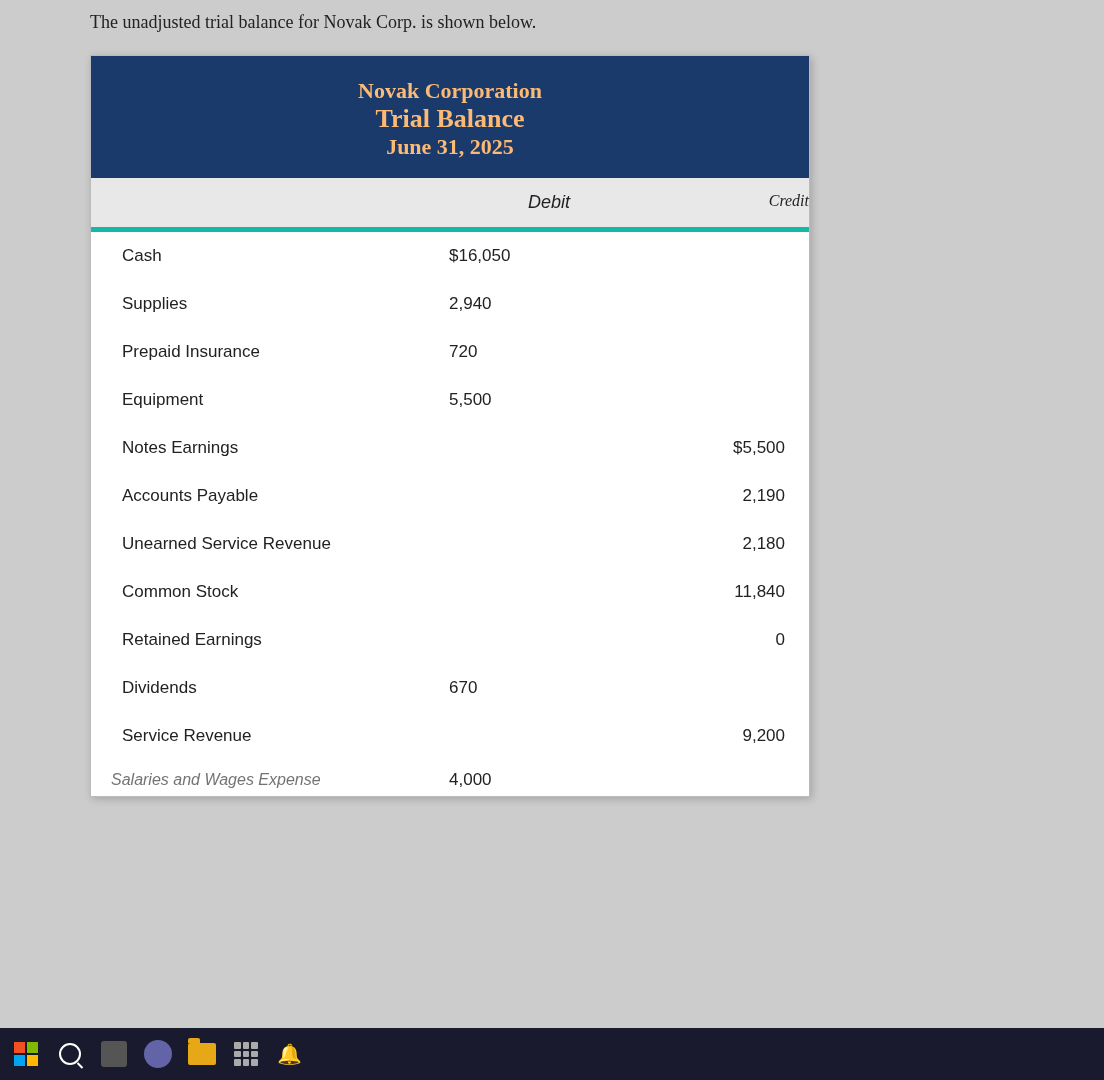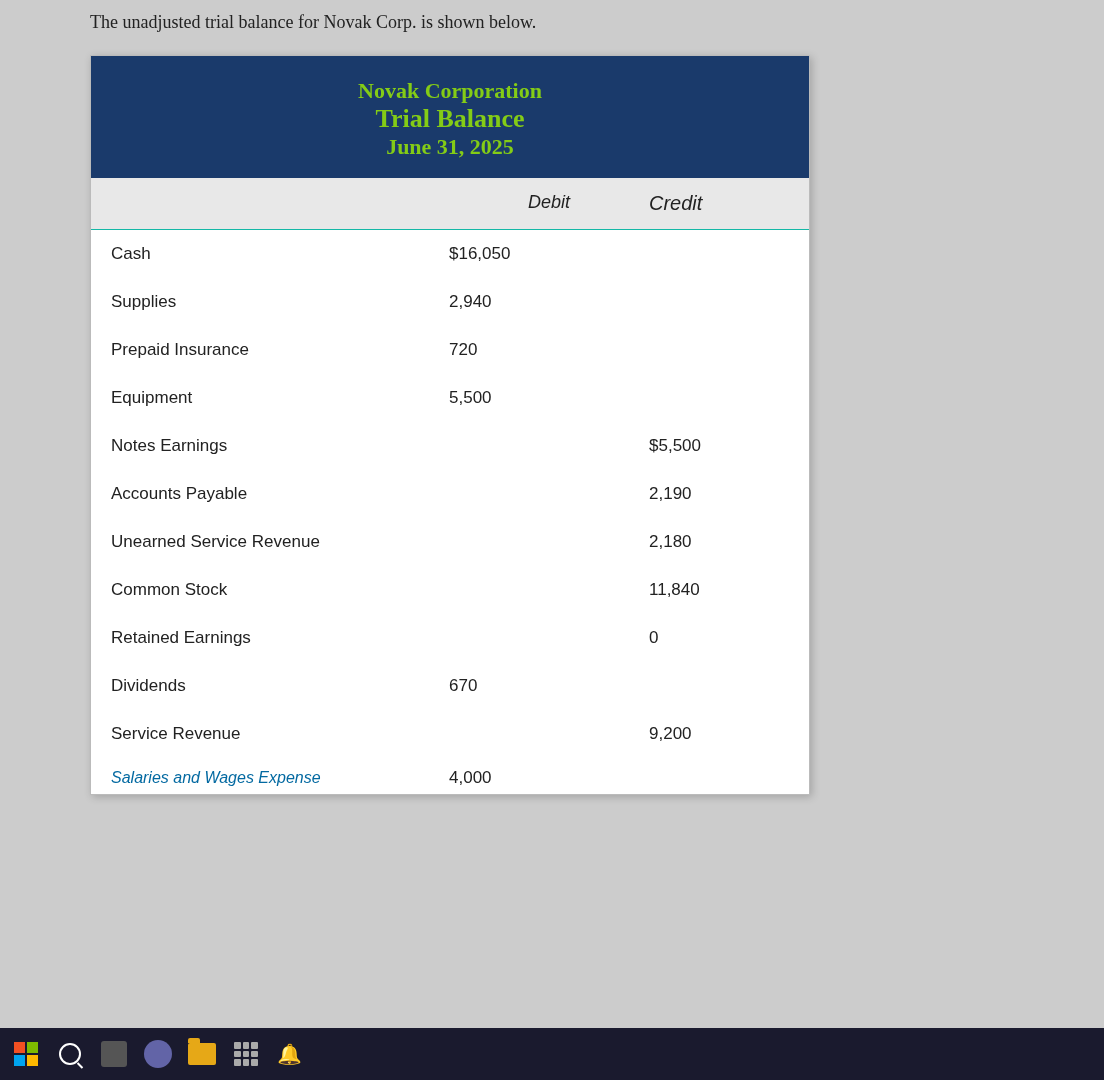--- a/index.html
+++ b/index.html
@@ -38,21 +38,21 @@
       top: 55px;
       left: 90px;
       width: 720px;
       background: white;
       border: 1px solid #bbb;
       box-shadow: 2px 2px 8px rgba(0,0,0,0.2);
     }
 
     .table-header {
       background-color: #1a3a6b;
-      color: #84cc16;
+      color: #fdba74;
       text-align: center;
       padding: 22px 10px 18px 10px;
     }
 
     .table-header .corp-name {
       font-size: 22px;
       font-weight: bold;
       display: block;
     }
 
@@ -64,56 +64,57 @@
 
     .table-header .table-date {
       font-size: 22px;
       font-weight: bold;
       display: block;
     }
 
     .col-headers {
       display: flex;
       background-color: #e8e8e8;
-      border-bottom: 1px solid #14b8a6;
+      border-bottom: 5px solid #14b8a6;
       padding: 14px 0;
     }
 
     .col-account {
       flex: 1;
       padding-left: 20px;
     }
 
     .col-debit {
       width: 200px;
       text-align: center;
       font-size: 18px;
       font-style: italic;
       font-family: Arial, sans-serif;
       color: #222;
     }
 
     .col-credit {
       width: 160px;
-      text-align: left;
-      font-size: 20px;
+      text-align: right;
+      font-size: 16px;
       font-style: italic;
-      font-family: Liberation Sans, sans-serif;
+      font-family: Liberation Serif, serif;
       color: #222;
     }
 
     .table-body {
       padding: 0;
     }
 
     .table-row {
       display: flex;
       align-items: center;
       padding: 14px 0;
       border-bottom: none;
+      margin-left: 11px;
     }
 
     .row-account {
       flex: 1;
       padding-left: 20px;
       font-size: 17px;
       color: #222;
       font-family: Arial, sans-serif;
     }
 
@@ -121,38 +122,38 @@
       width: 200px;
       text-align: left;
       padding-right: 30px;
       font-size: 17px;
       color: #222;
       font-family: Arial, sans-serif;
     }
 
     .row-credit {
       width: 160px;
-      text-align: left;
-      padding-right: 12px;
+      text-align: right;
+      padding-right: 24px;
       font-size: 17px;
       color: #222;
       font-family: Arial, sans-serif;
     }
 
     .last-row-partial {
       display: flex;
       align-items: center;
       padding: 10px 0 6px 0;
       border-top: none;
       overflow: hidden;
     }
 
     .last-row-partial .row-account {
       font-size: 16px;
-      color: #0369a1;
+      color: #737373;
       font-style: italic;
     }
 
     
     .taskbar {
       position: absolute;
       bottom: 0;
       left: 0;
       width: 100%;
       height: 52px;

